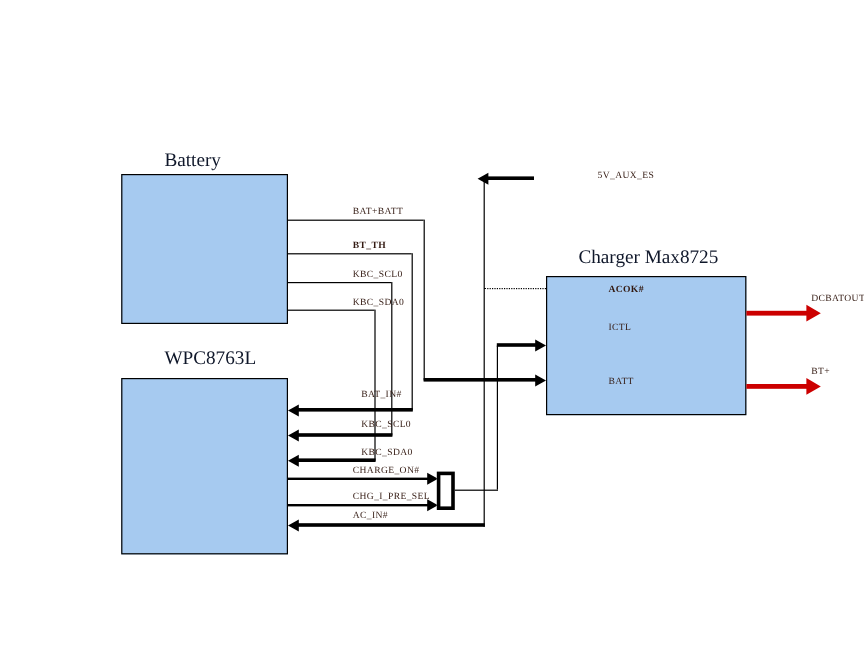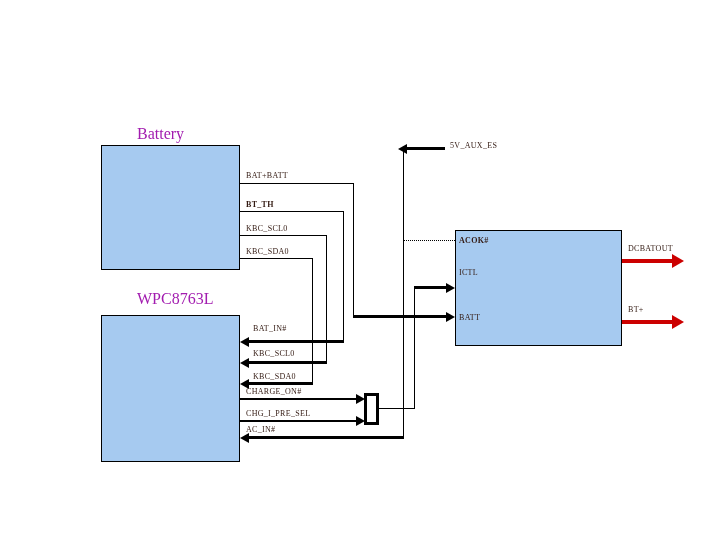--- a/index.html
+++ b/index.html
@@ -4,23 +4,23 @@
 <style>
   html,body{margin:0;padding:0;background:#888;}
   .slide{
     position:relative;width:720px;height:540px;background:#ffffff;
     font-family:"Liberation Serif", serif;overflow:hidden;margin:0 auto;
   }
   .title{
     position:absolute;top:30px;left:0;width:720px;text-align:center;
     font-size:22px;font-weight:bold;color:#2b1510;letter-spacing:.5px;
   }
-  .blocklabel{position:absolute;font-size:16px;color:#a21caf;}
+  .blocklabel{position:absolute;font-size:16px;color:#0f172a;}
   .block{position:absolute;background:#a6caf0;border:1px solid #000;box-sizing:border-box;}
-  .sig{position:absolute;font-size:8px;color:#331a12;letter-spacing:.3px;white-space:nowrap;}
+  .sig{position:absolute;font-size:8px;color:#331a12;letter-spacing:.3px;white-space:nowrap;margin-left:48px;}
   .h{position:absolute;height:1px;background:#000;}
   .v{position:absolute;width:1px;background:#000;}
   .th{position:absolute;height:3px;background:#000;}
   .t2{position:absolute;height:2px;background:#000;}
   .red{position:absolute;height:4px;background:#cc0000;}
   .dotted{position:absolute;height:0;border-top:1px dotted #000;}
   .ah{position:absolute;width:0;height:0;}
   .ah.l{border-top:5px solid transparent;border-bottom:5px solid transparent;border-right:9px solid #000;}
   .ah.r{border-top:5px solid transparent;border-bottom:5px solid transparent;border-left:9px solid #000;}
   .ah.rl{border-top:7px solid transparent;border-bottom:7px solid transparent;border-left:12px solid #cc0000;}
@@ -31,20 +31,21 @@
 
 <div class="slide">
 
 
   <div class="blocklabel" style="left:137px;top:125px;">Battery</div>
   <div class="block" style="left:101px;top:145px;width:139px;height:125px;"></div>
 
   <div class="blocklabel" style="left:137px;top:290px;">WPC8763L</div>
   <div class="block" style="left:101px;top:315px;width:139px;height:147px;"></div>
 
+  <div class="blocklabel" style="left:482px;top:206px;">Charger Max8725</div>
   <div class="block" style="left:455px;top:230px;width:167px;height:116px;"></div>
 
   <div class="sig" style="left:459px;top:236px;font-weight:bold;">ACOK#</div>
   <div class="sig" style="left:459px;top:268px;">ICTL</div>
   <div class="sig" style="left:459px;top:313px;">BATT</div>
 
   <div class="th" style="left:403px;top:147px;width:42px;"></div>
   <div class="ah l" style="left:398px;top:144px;"></div>
   <div class="sig" style="left:450px;top:141px;">5V_AUX_ES</div>
   <div class="v" style="left:403px;top:148px;height:291px;"></div>

